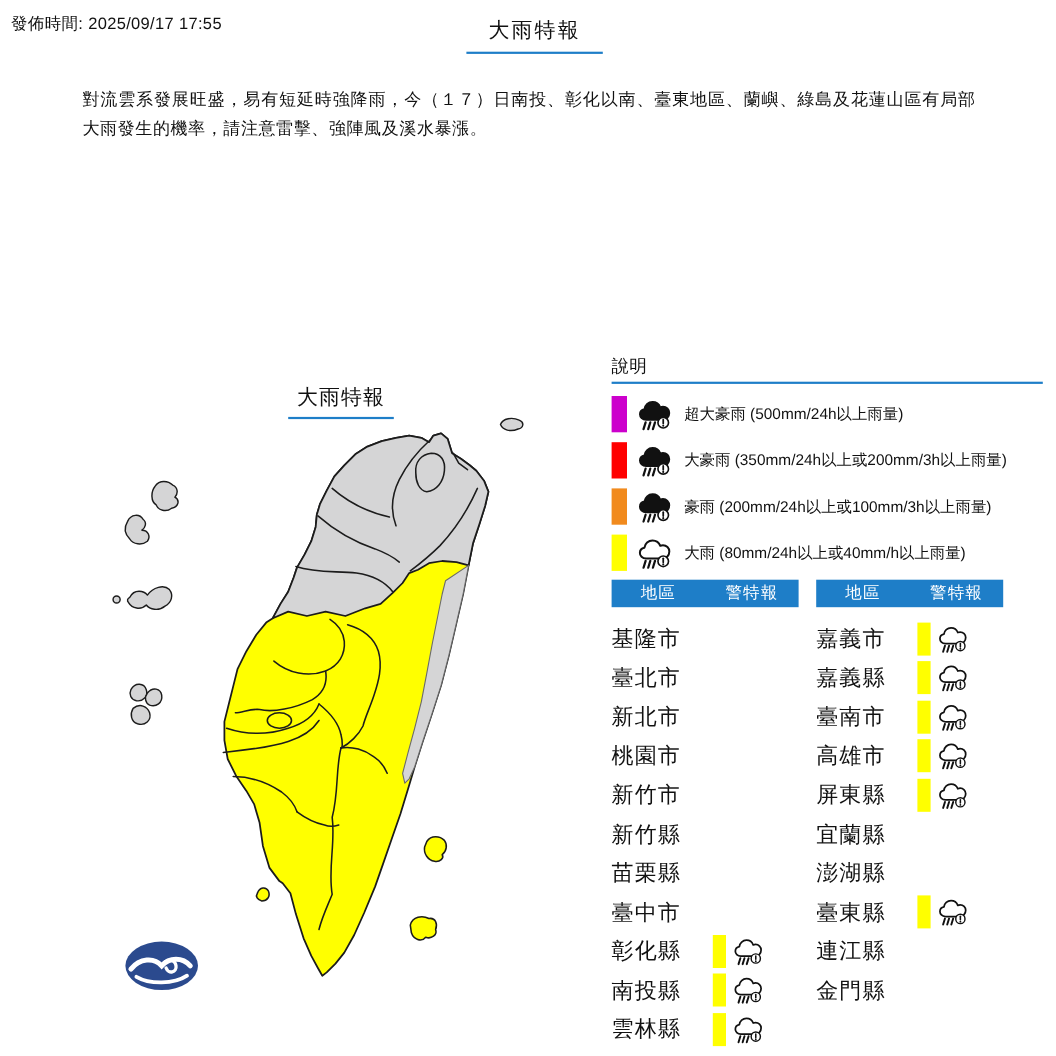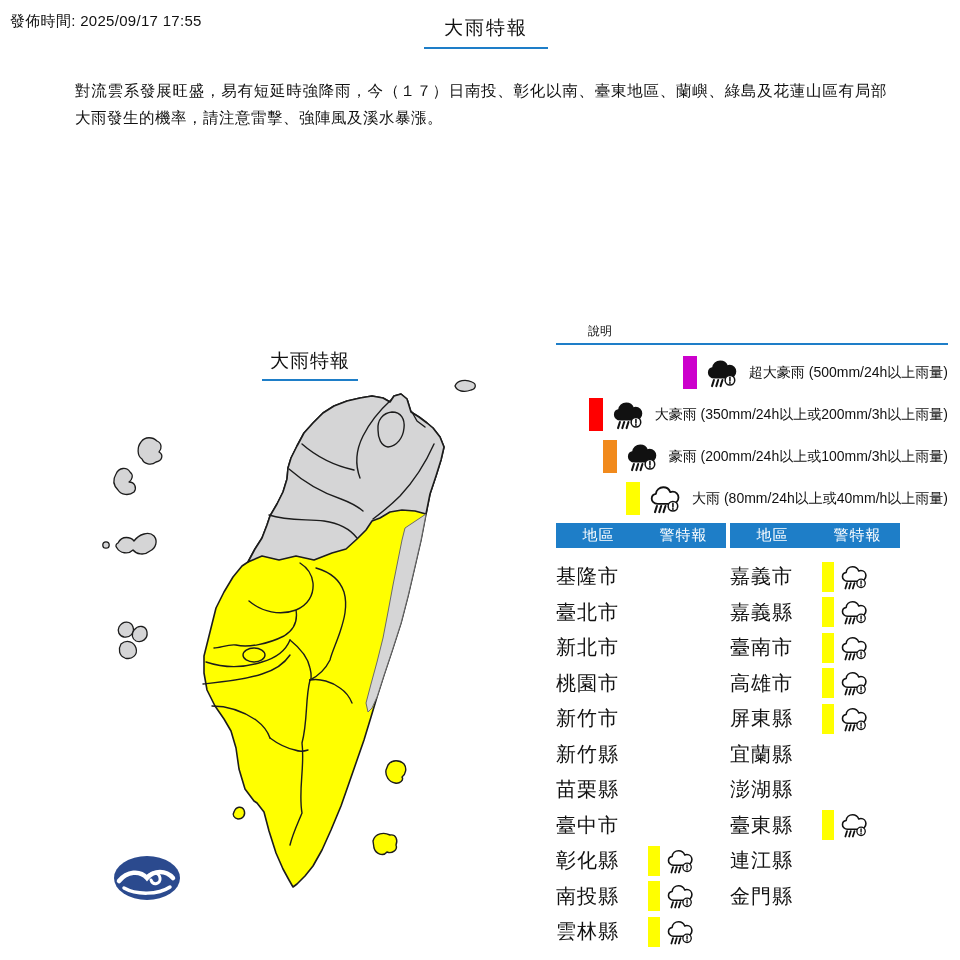--- a/index.html
+++ b/index.html
@@ -9,28 +9,28 @@
   .publish{left:10px;top:12px;font-size:15px;letter-spacing:.3px;}
   .page-title{left:424px;top:15px;width:124px;text-align:center;font-size:19px;
               letter-spacing:2px;padding-bottom:6px;border-bottom:2px solid #1E7EC8;}
   .desc{left:75px;top:78px;width:812px;font-size:15.5px;line-height:1.72;
         letter-spacing:.5px;text-align:justify;}
   .map-title{left:262px;top:348px;width:96px;text-align:center;font-size:19px;
              letter-spacing:1px;padding-bottom:5px;border-bottom:2px solid #1E7EC8;}
   svg.map{left:100px;top:335px;}
   
   .panel{left:556px;top:323px;width:392px;}
-  .legend-title{font-size:12px;margin-left:32px;}
+  .legend-title{font-size:16px;}
   .divider{border:none;border-top:2px solid #1E7EC8;margin:3px 0 0 0;}
   .legend-list{margin-top:9px;}
-  .legend-item{height:37px;margin-bottom:5px;display:flex;align-items:center;justify-content:flex-end;}
+  .legend-item{height:37px;margin-bottom:5px;display:flex;align-items:center;}
   .swatch{width:14px;height:33px;flex:0 0 14px;}
   .legend-item svg{width:36px;height:32px;margin-left:8px;flex:0 0 36px;}
   .legend-label{font-size:14px;margin-left:8px;white-space:nowrap;}
-  .tables{margin-top:6px;display:flex;gap:4px;}
+  .tables{margin-top:6px;display:flex;gap:16px;}
   .rtable{width:170px;}
   .thead{height:25px;background:#1E7EC8;color:#fff;font-size:15px;display:flex;align-items:center;}
   .thead .hc{flex:0 0 85px;text-align:center;letter-spacing:1px;}
   .tbody{margin-top:11px;}
   .trow{height:35.5px;display:flex;align-items:center;}
   .rname{width:92px;font-size:20px;letter-spacing:1px;flex:0 0 92px;}
   .rwarn{display:flex;align-items:center;}
   .wbar{width:12px;height:30px;background:#FFFF00;margin-right:6px;}
   .wicon{width:30px;height:28px;}
 </style>

